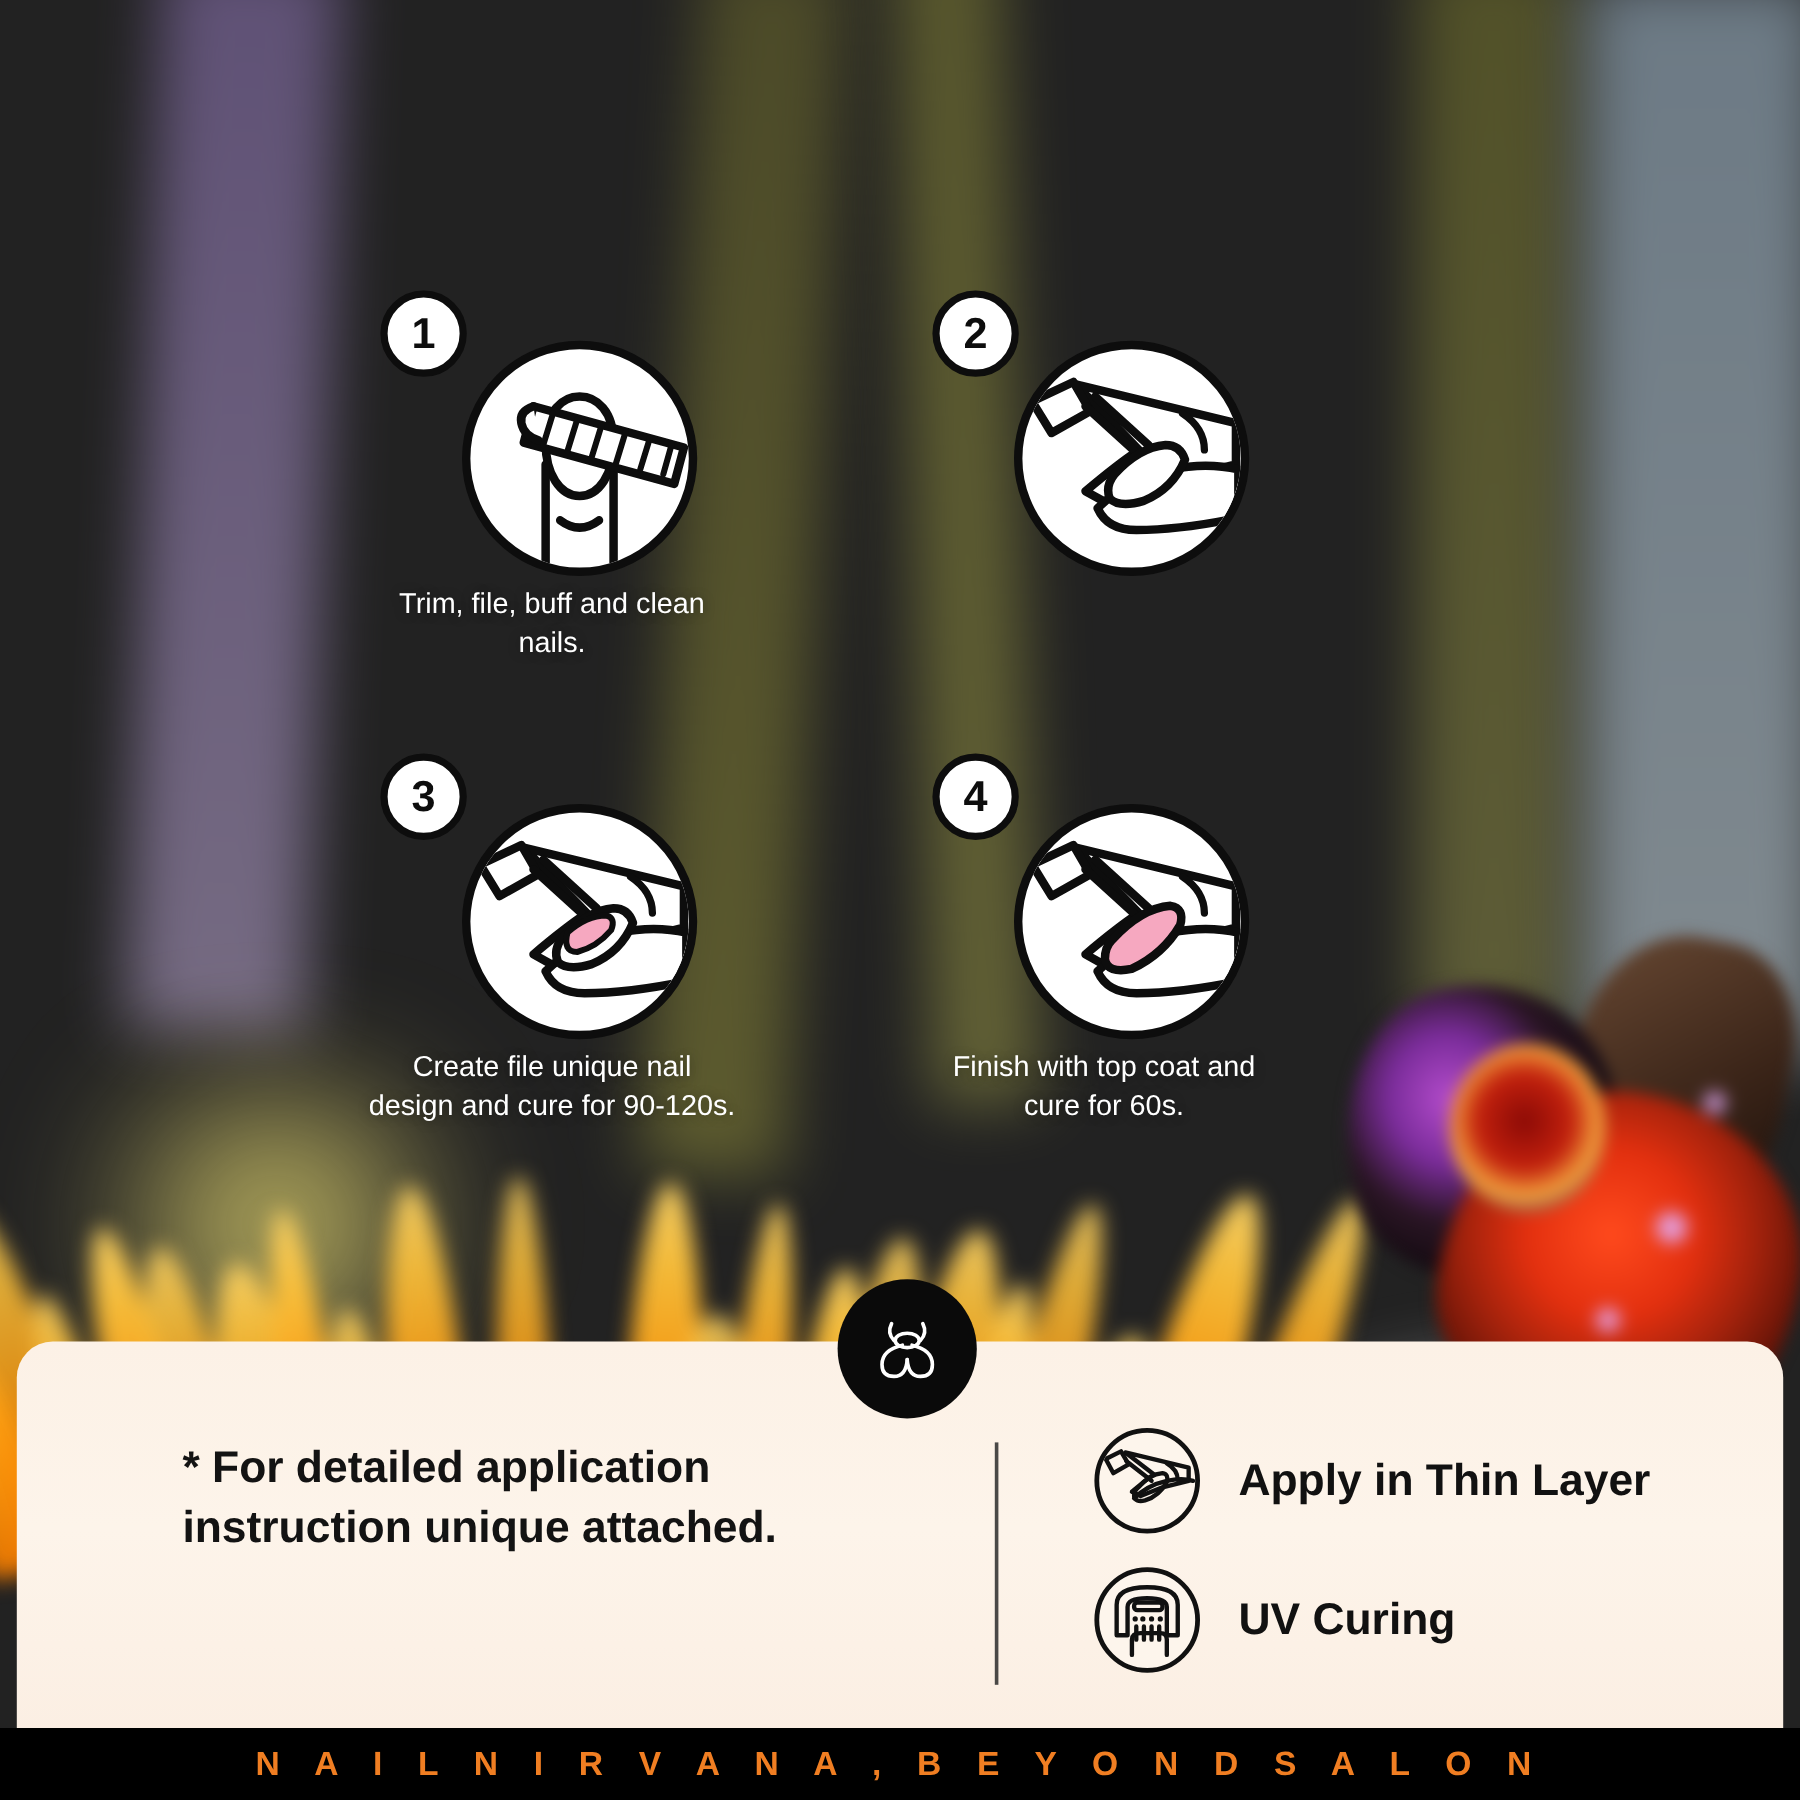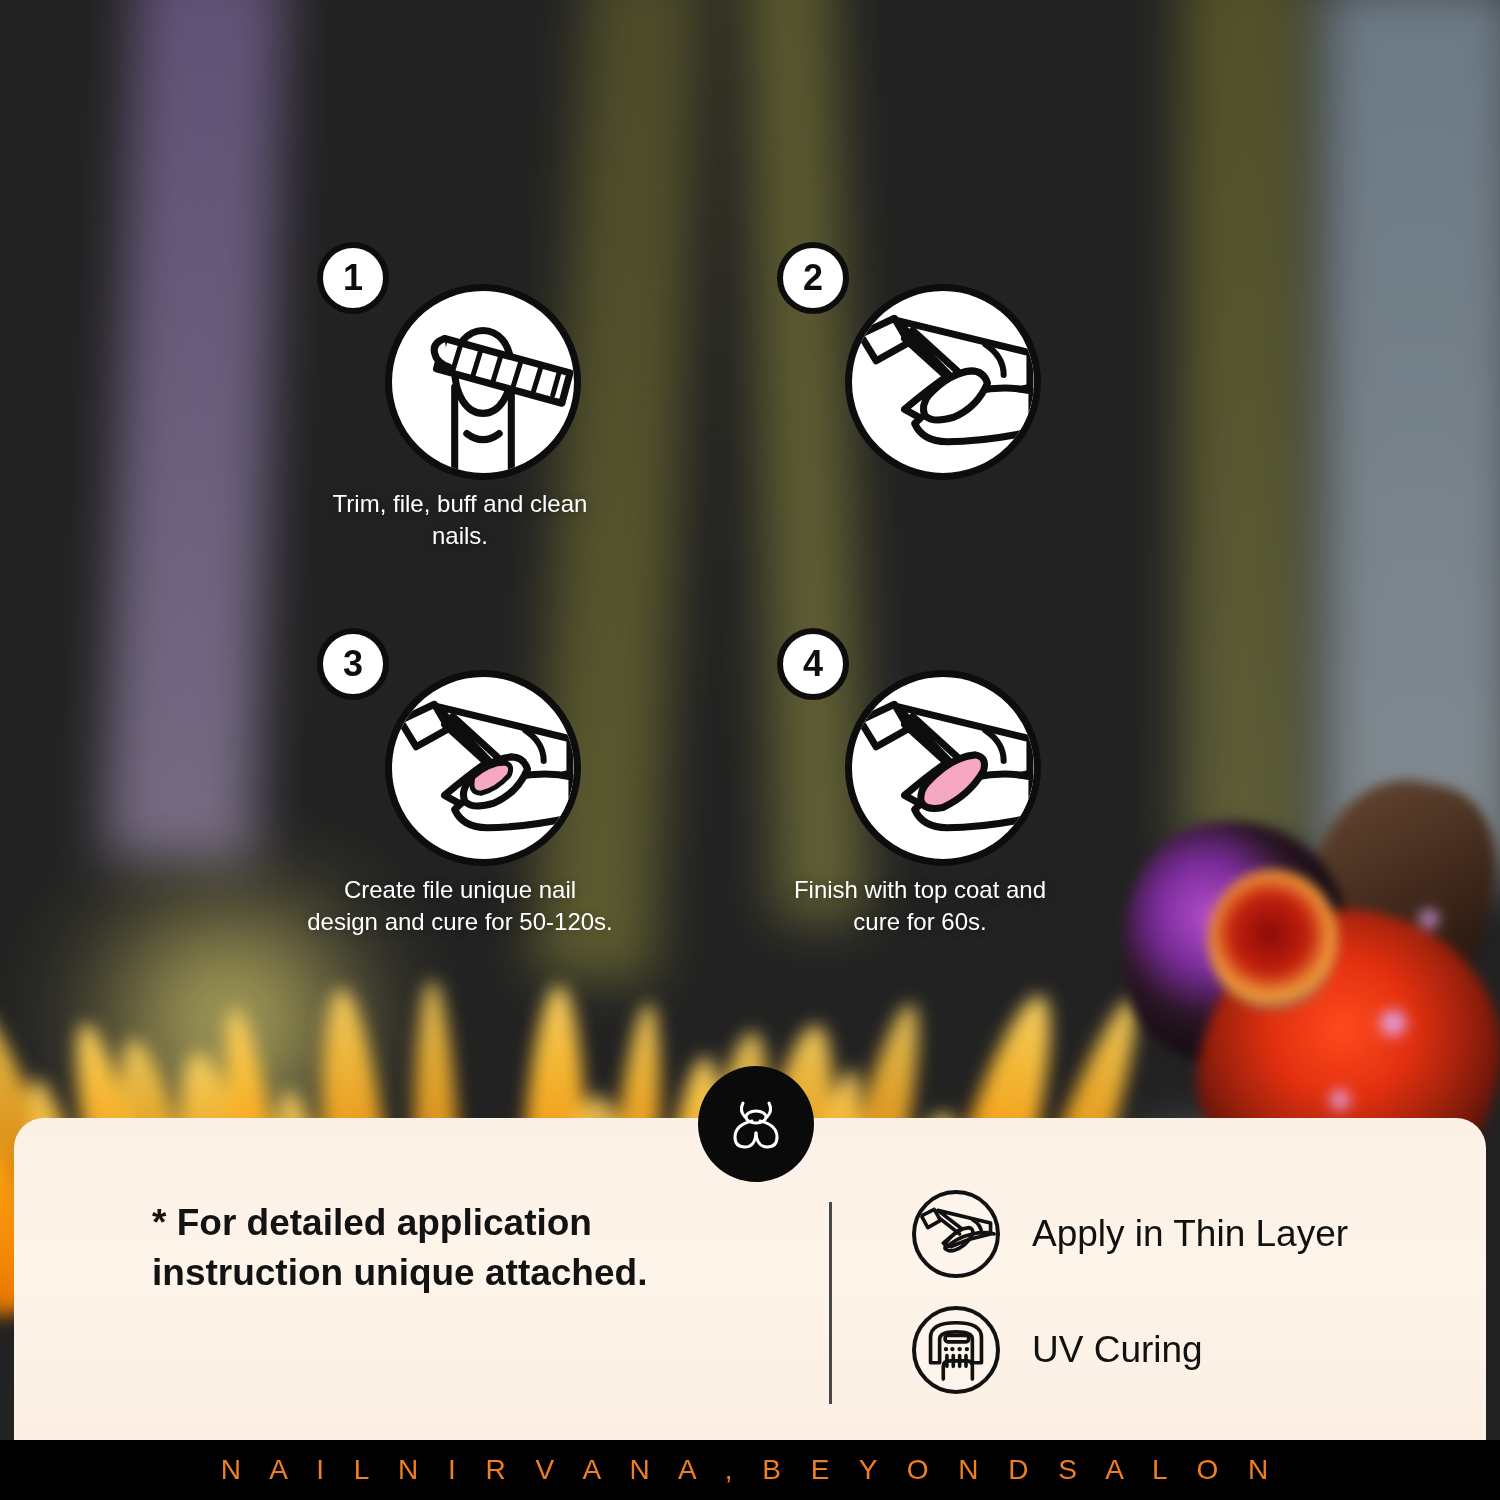--- a/index.html
+++ b/index.html
@@ -100,28 +100,28 @@
     background:linear-gradient(180deg,#fcf1e6 0%,#fdf4ea 45%,#fbeee2 100%);
     border-radius:30px 30px 0 0;
   }
   .panel-left{position:absolute;left:138px;top:80px;width:630px;}
   .note{font-size:37px;line-height:1.34;color:#131313;font-weight:700;}
   .divider{position:absolute;left:815px;top:84px;width:3px;height:202px;background:#2a2a2a;opacity:.85;}
   .panel-right{position:absolute;left:898px;top:72px;}
   .feature{display:flex;align-items:center;margin-bottom:28px;}
   .f-ic{width:88px;height:88px;border-radius:50%;border:4px solid #111;box-sizing:border-box;
         background:#fdf5ec;position:relative;overflow:hidden;flex:0 0 auto;}
-  .f-label{margin-left:32px;font-size:37px;font-weight:400;color:#111;}
+  .f-label{margin-left:32px;font-size:37px;font-weight:700;color:#111;}
 
   
   .footer{
     position:absolute;left:0;right:0;bottom:0;height:60px;background:#000000;
     display:flex;align-items:center;justify-content:center;
   }
-  .footer span{font-size:28px;font-weight:400;letter-spacing:11px;color:#f07e22;}
+  .footer span{font-size:28px;font-weight:700;letter-spacing:11px;color:#f07e22;}
 </style>
 </head>
 <body>
 
 <div class="stage">
 
   <div class="bg">
     <div class="bg-base"></div>
     <div class="streak s1"></div>
     <div class="streak s2"></div>
@@ -235,21 +235,21 @@
                   <path d="M60 40 L104 80"></path>
                 <path d="M76 104 Q96 82 118 80 Q130 80 134 92 Q124 116 100 126 Q80 132 72 124 Q68 114 76 104 Z"></path>
               </g>
               <path d="M80 100 Q96 86 112 86 Q120 88 116 98 Q104 112 88 116 Q76 116 80 100 Z" fill="#f6a8c0" stroke="#0d0d0d" stroke-width="5" stroke-linejoin="round"></path>
               <path d="M132 54 Q150 66 150 84" fill="none" stroke="#0d0d0d" stroke-width="6" stroke-linecap="round"></path>
             </svg>
           </div>
         </div>
         <div class="step-txt">
           <span class="narrow">Create file unique nail</span>
-          <span class="narrow">design and cure for 50-120s.</span>
+          <span class="narrow">design and cure for 90-120s.</span>
         </div>
       </div>
 
       <div class="step" style="left:650px;top:386px;">
         <div class="step-ic">
           <div class="badge">4</div>
           <div class="circle">
             <svg viewBox="0 0 180 180" width="182" height="182" style="margin:-1px 0 0 -1px">
               <g fill="#fff" stroke="#0d0d0d" stroke-width="7" stroke-linejoin="round" stroke-linecap="round">
                 <path d="M44 30 L176 62 L176 96 L120 110 L70 128 L52 118 Q78 96 96 84 Z"></path>

